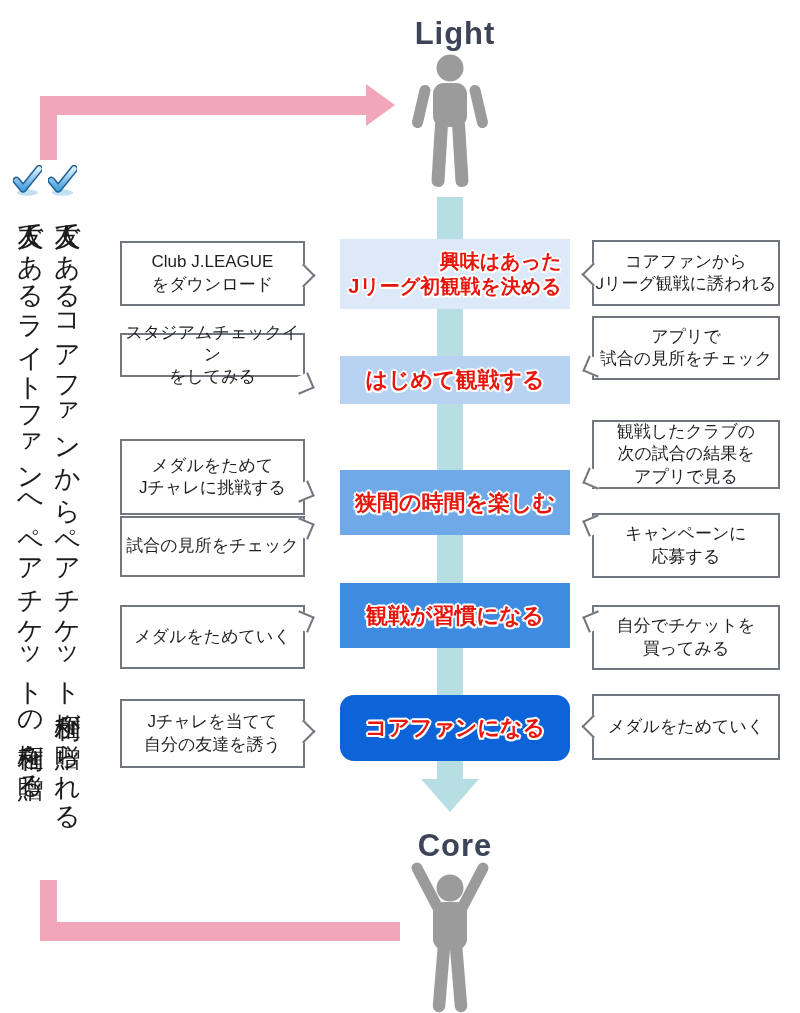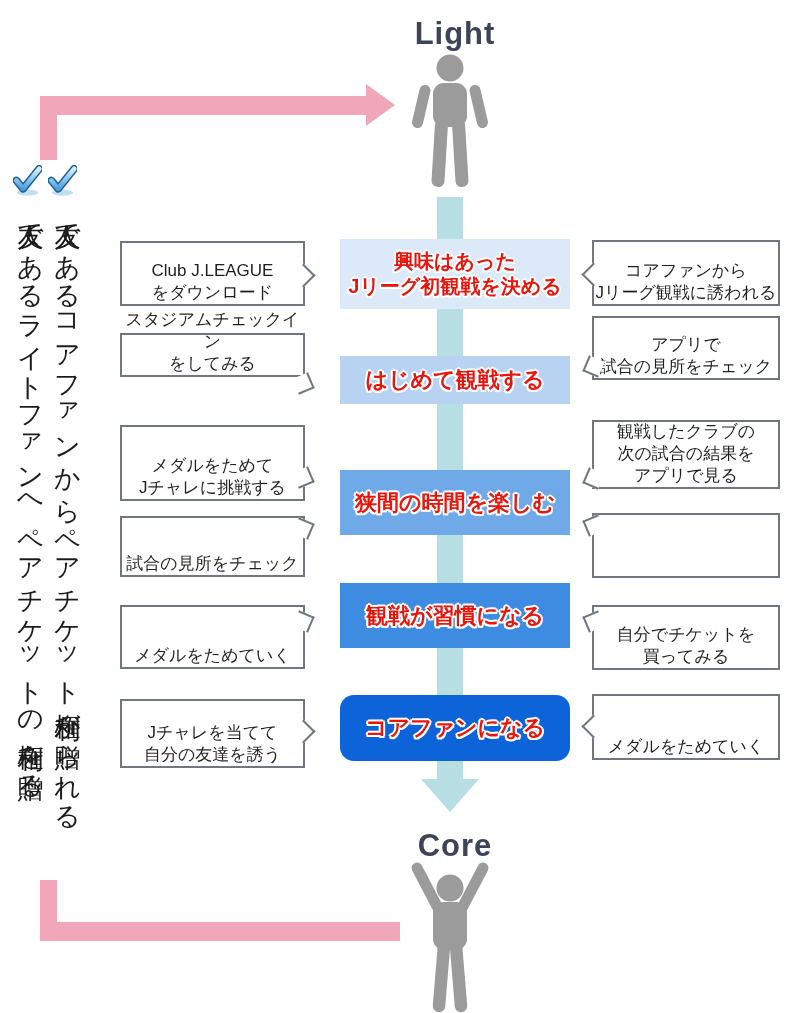--- a/index.html
+++ b/index.html
@@ -45,35 +45,35 @@
     border-top:33px solid #b6dee3;}
 
   
   .stage{
     left:340px;width:230px;z-index:2;
     display:flex;align-items:center;justify-content:center;text-align:center;
     font-weight:bold;color:#e8150c;white-space:pre-line;line-height:1.25;
     text-shadow:2px 0 0 #fff,-2px 0 0 #fff,0 2px 0 #fff,0 -2px 0 #fff,
       1.5px 1.5px 0 #fff,-1.5px 1.5px 0 #fff,1.5px -1.5px 0 #fff,-1.5px -1.5px 0 #fff;
   }
-  .stage.s1{top:239px;height:70px;font-size:20px;}
+  .stage.s1{top:239px;height:70px;font-size:20px;text-align:right;}
   .stage.s2{top:356px;height:48px;font-size:22px;}
   .stage.s3{top:470px;height:65px;font-size:22px;}
   .stage.s4{top:583px;height:65px;font-size:22px;}
   .stage.s5{top:695px;height:66px;font-size:22px;border-radius:14px;}
 
   
   .callout{
     background:#fff;border:2px solid #71767f;box-sizing:border-box;z-index:3;
-    display:flex;align-items:flex-end;justify-content:center;text-align:center;
+    display:flex;align-items:center;justify-content:center;text-align:center;
     font-size:17px;color:#1f1f1f;line-height:1.3;white-space:pre-line;
   }
   .callout.left{left:120px;width:185px;}
   .callout.right{left:592px;width:188px;}
-  .l1{top:241px;height:65px;} .l2{top:333px;height:44px;} .l3{top:425px;height:76px;}
+  .l1{top:241px;height:65px;} .l2{top:333px;height:44px;} .l3{top:439px;height:76px;}
   .l4{top:516px;height:61px;} .l5{top:605px;height:64px;} .l6{top:699px;height:69px;}
   .r1{top:240px;height:66px;} .r2{top:316px;height:64px;} .r3{top:420px;height:69px;}
   .r4{top:513px;height:65px;} .r5{top:605px;height:65px;} .r6{top:694px;height:66px;}
 
   .tail{position:absolute;width:15px;height:15px;background:#fff;}
   .tail-e{right:-9px;border-top:2px solid #71767f;border-right:2px solid #71767f;}
   .tail-w{left:-9px;border-bottom:2px solid #71767f;border-left:2px solid #71767f;}
   .tail-e.t-mid{transform:rotate(45deg);} .tail-e.t-down{transform:rotate(67deg);} .tail-e.t-up{transform:rotate(23deg);}
   .tail-w.t-mid{transform:rotate(45deg);} .tail-w.t-down{transform:rotate(23deg);} .tail-w.t-up{transform:rotate(67deg);}
   .tt2{top:24px;} .ttdn1{top:40px;} .ttdn2{top:42px;} .ttdn3{top:48px;}
@@ -203,20 +203,22 @@
 試合の見所をチェック</span>
     <div class="tail tail-w t-down ttdn1"></div>
   </div>
   <div class="abs callout right r3">
     <span>観戦したクラブの
 次の試合の結果を
 アプリで見る</span>
     <div class="tail tail-w t-down ttdn3"></div>
   </div>
   <div class="abs callout right r4">
+    <span>キャンペーンに
+応募する</span>
     <div class="tail tail-w t-up ttup1"></div>
   </div>
   <div class="abs callout right r5">
     <span>自分でチケットを
 買ってみる</span>
     <div class="tail tail-w t-up ttup2"></div>
   </div>
   <div class="abs callout right r6">
     <span>メダルをためていく</span>
     <div class="tail tail-w t-mid tt6"></div>

